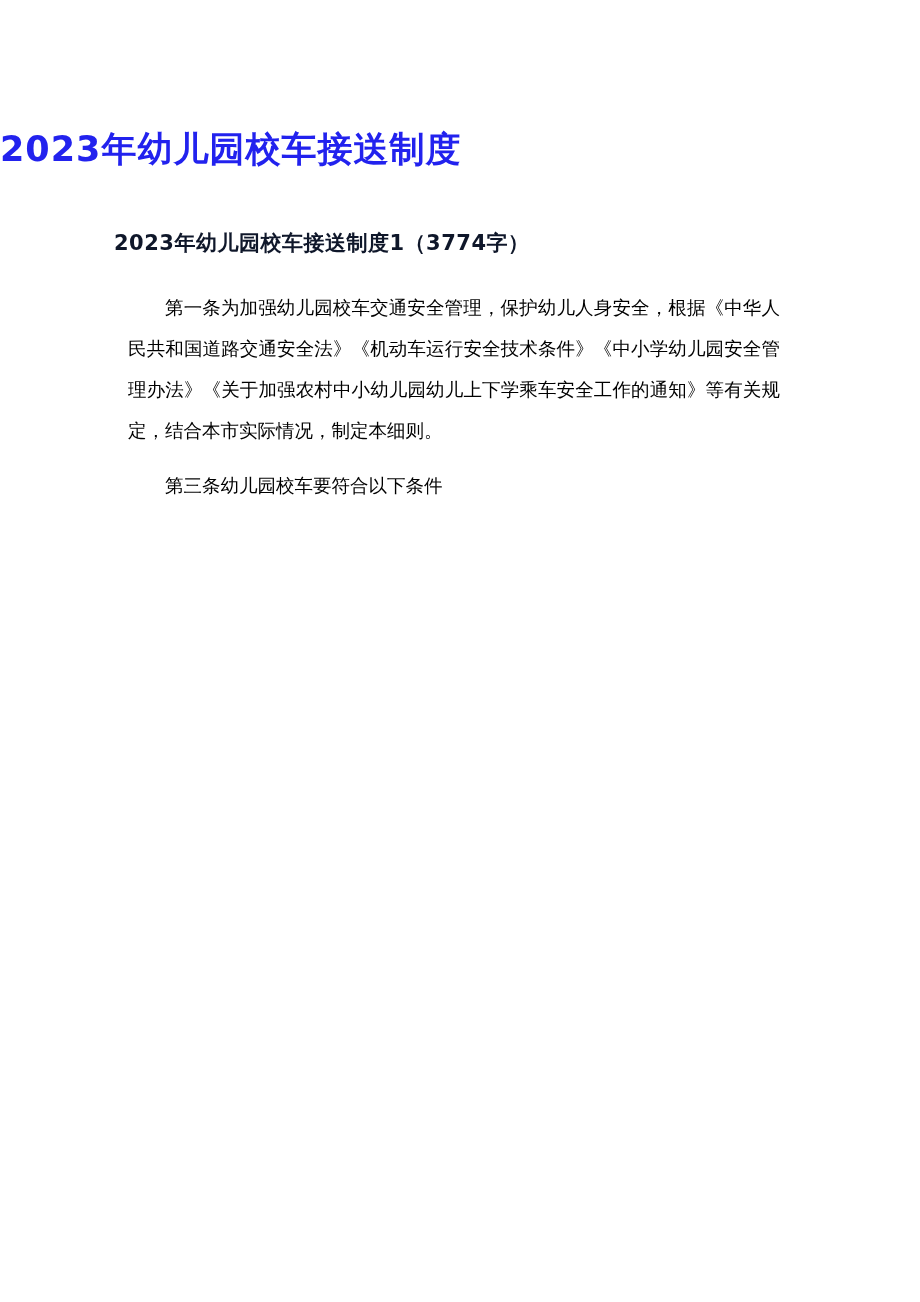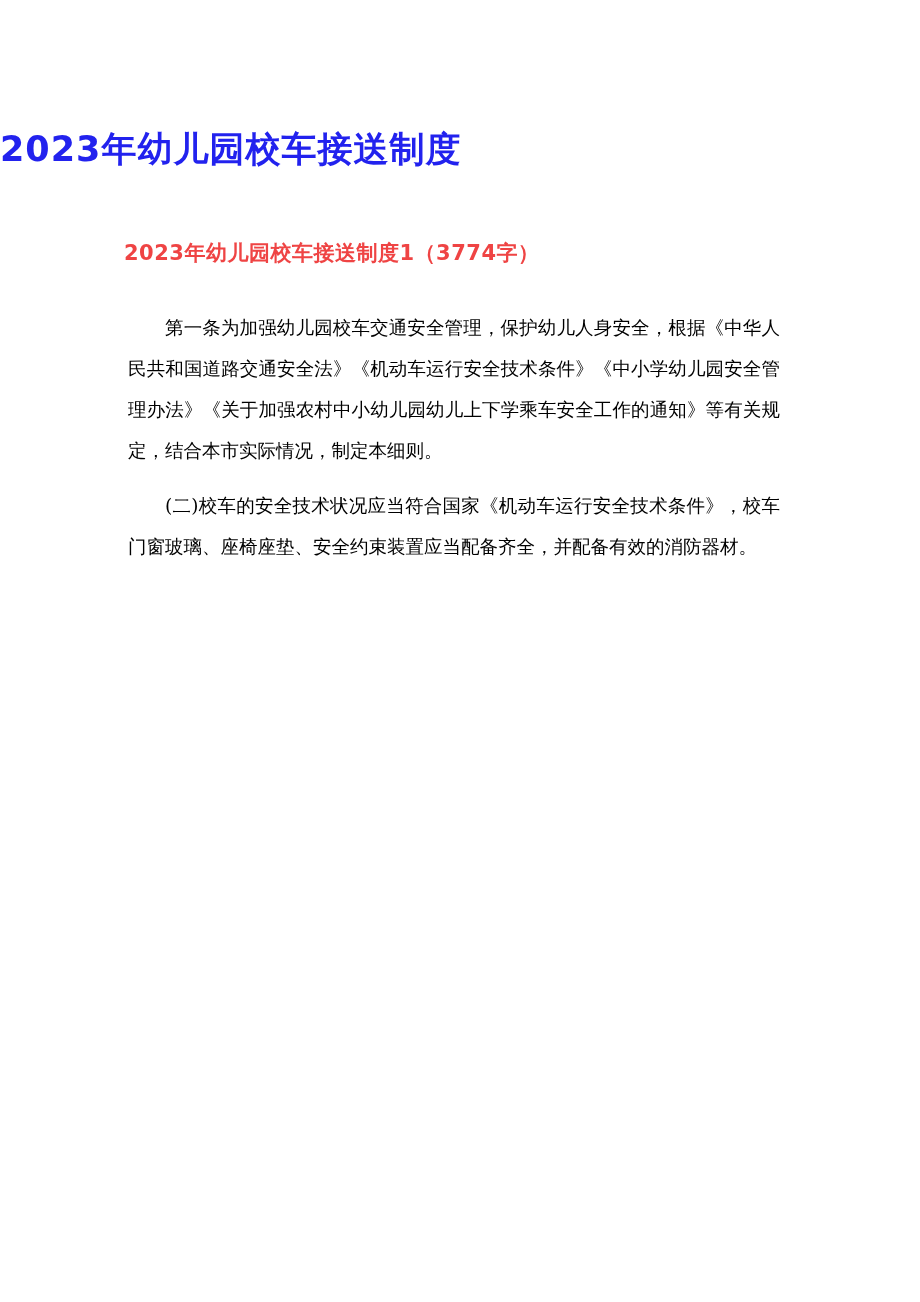--- a/index.html
+++ b/index.html
@@ -30,22 +30,22 @@
     text-align: left;
     letter-spacing: 1px;
     margin: 0;
     padding-top: 128px;
     line-height: 1.2;
   }
   .doc-subtitle {
     font-family: "DejaVu Sans", "Liberation Sans", sans-serif;
     font-weight: bold;
     font-size: 21px;
-    color: #ef4444;
-    margin: 12px;
+    color: #0f172a;
+    margin: 2px;
     padding-top: 58px;
     padding-left: 112px;
     letter-spacing: 0.5px;
     line-height: 1.3;
   }
   .body-block {
     padding-left: 128px;
     padding-right: 128px;
     padding-top: 28px;
   }
@@ -66,16 +66,16 @@
 <body>
 
 <div class="page">
 
   <h1 class="doc-title">2023年幼儿园校车接送制度</h1>
 
   <h2 class="doc-subtitle">2023年幼儿园校车接送制度1（3774字）</h2>
 
   <div class="body-block">
     <p class="para indent">第一条为加强幼儿园校车交通安全管理，保护幼儿人身安全，根据《中华人民共和国道路交通安全法》《机动车运行安全技术条件》《中小学幼儿园安全管理办法》《关于加强农村中小幼儿园幼儿上下学乘车安全工作的通知》等有关规定，结合本市实际情况，制定本细则。</p>
-    <p class="para indent">(二)校车的安全技术状况应当符合国家《机动车运行安全技术条件》，校车门窗玻璃、座椅座垫、安全约束装置应当配备齐全，并配备有效的消防器材。</p>
+    <p class="para indent">第三条幼儿园校车要符合以下条件</p>
   </div>
 
 </div>
 
 </body></html>

